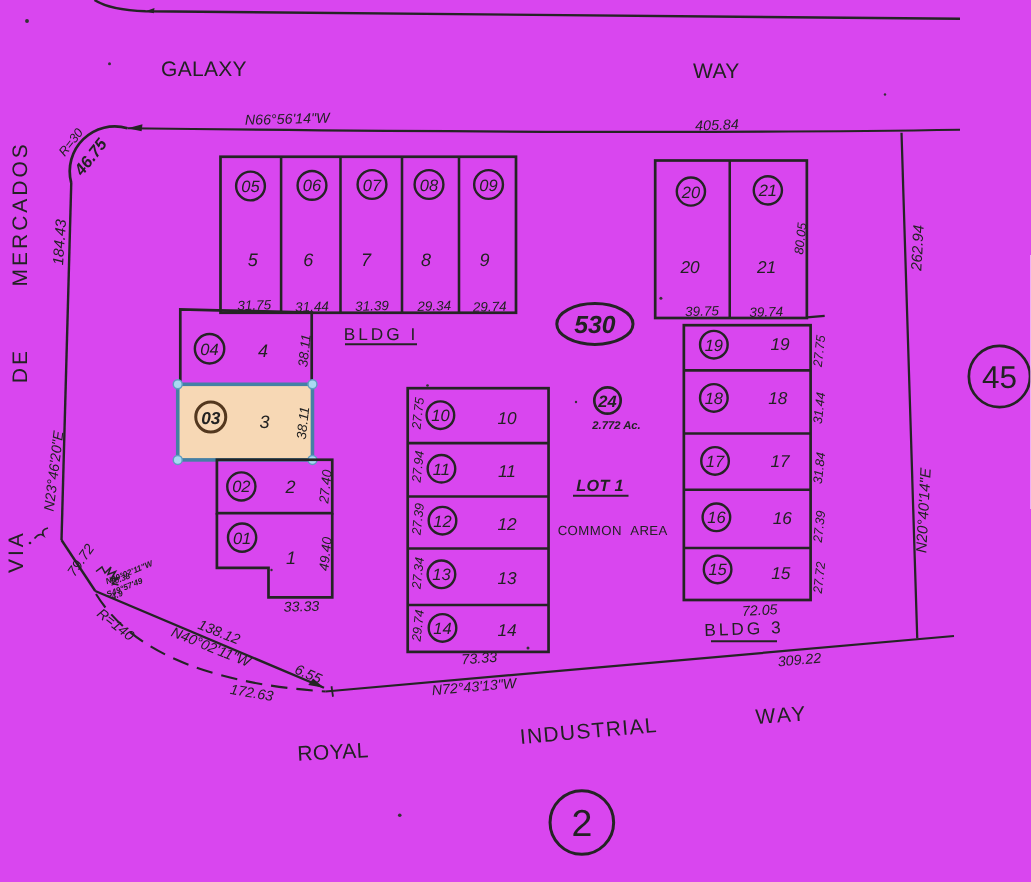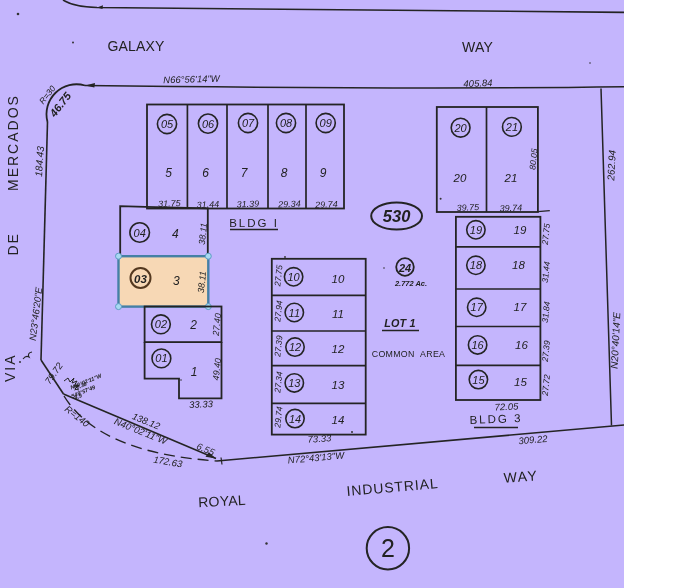--- a/index.html
+++ b/index.html
@@ -1,16 +1,16 @@
 <!DOCTYPE html>
 <html><head>
 <meta charset="utf-8">
 <style>
   html,body{margin:0;padding:0;background:#fff;}
-  #map{width:624px;height:588px;position:relative;background:#c4b5fd;overflow:hidden;}
+  #map{width:687px;height:588px;position:relative;background:#d946ef;overflow:hidden;}
   svg{position:absolute;left:0;top:0;}
   text{font-family:"Liberation Sans",sans-serif;fill:#222;}
   .hw{font-style:italic;}
 </style>
 </head>
 <body>
 <div id="map">
 <svg width="687" height="588" viewBox="0 0 687 588">
 
 <g>

